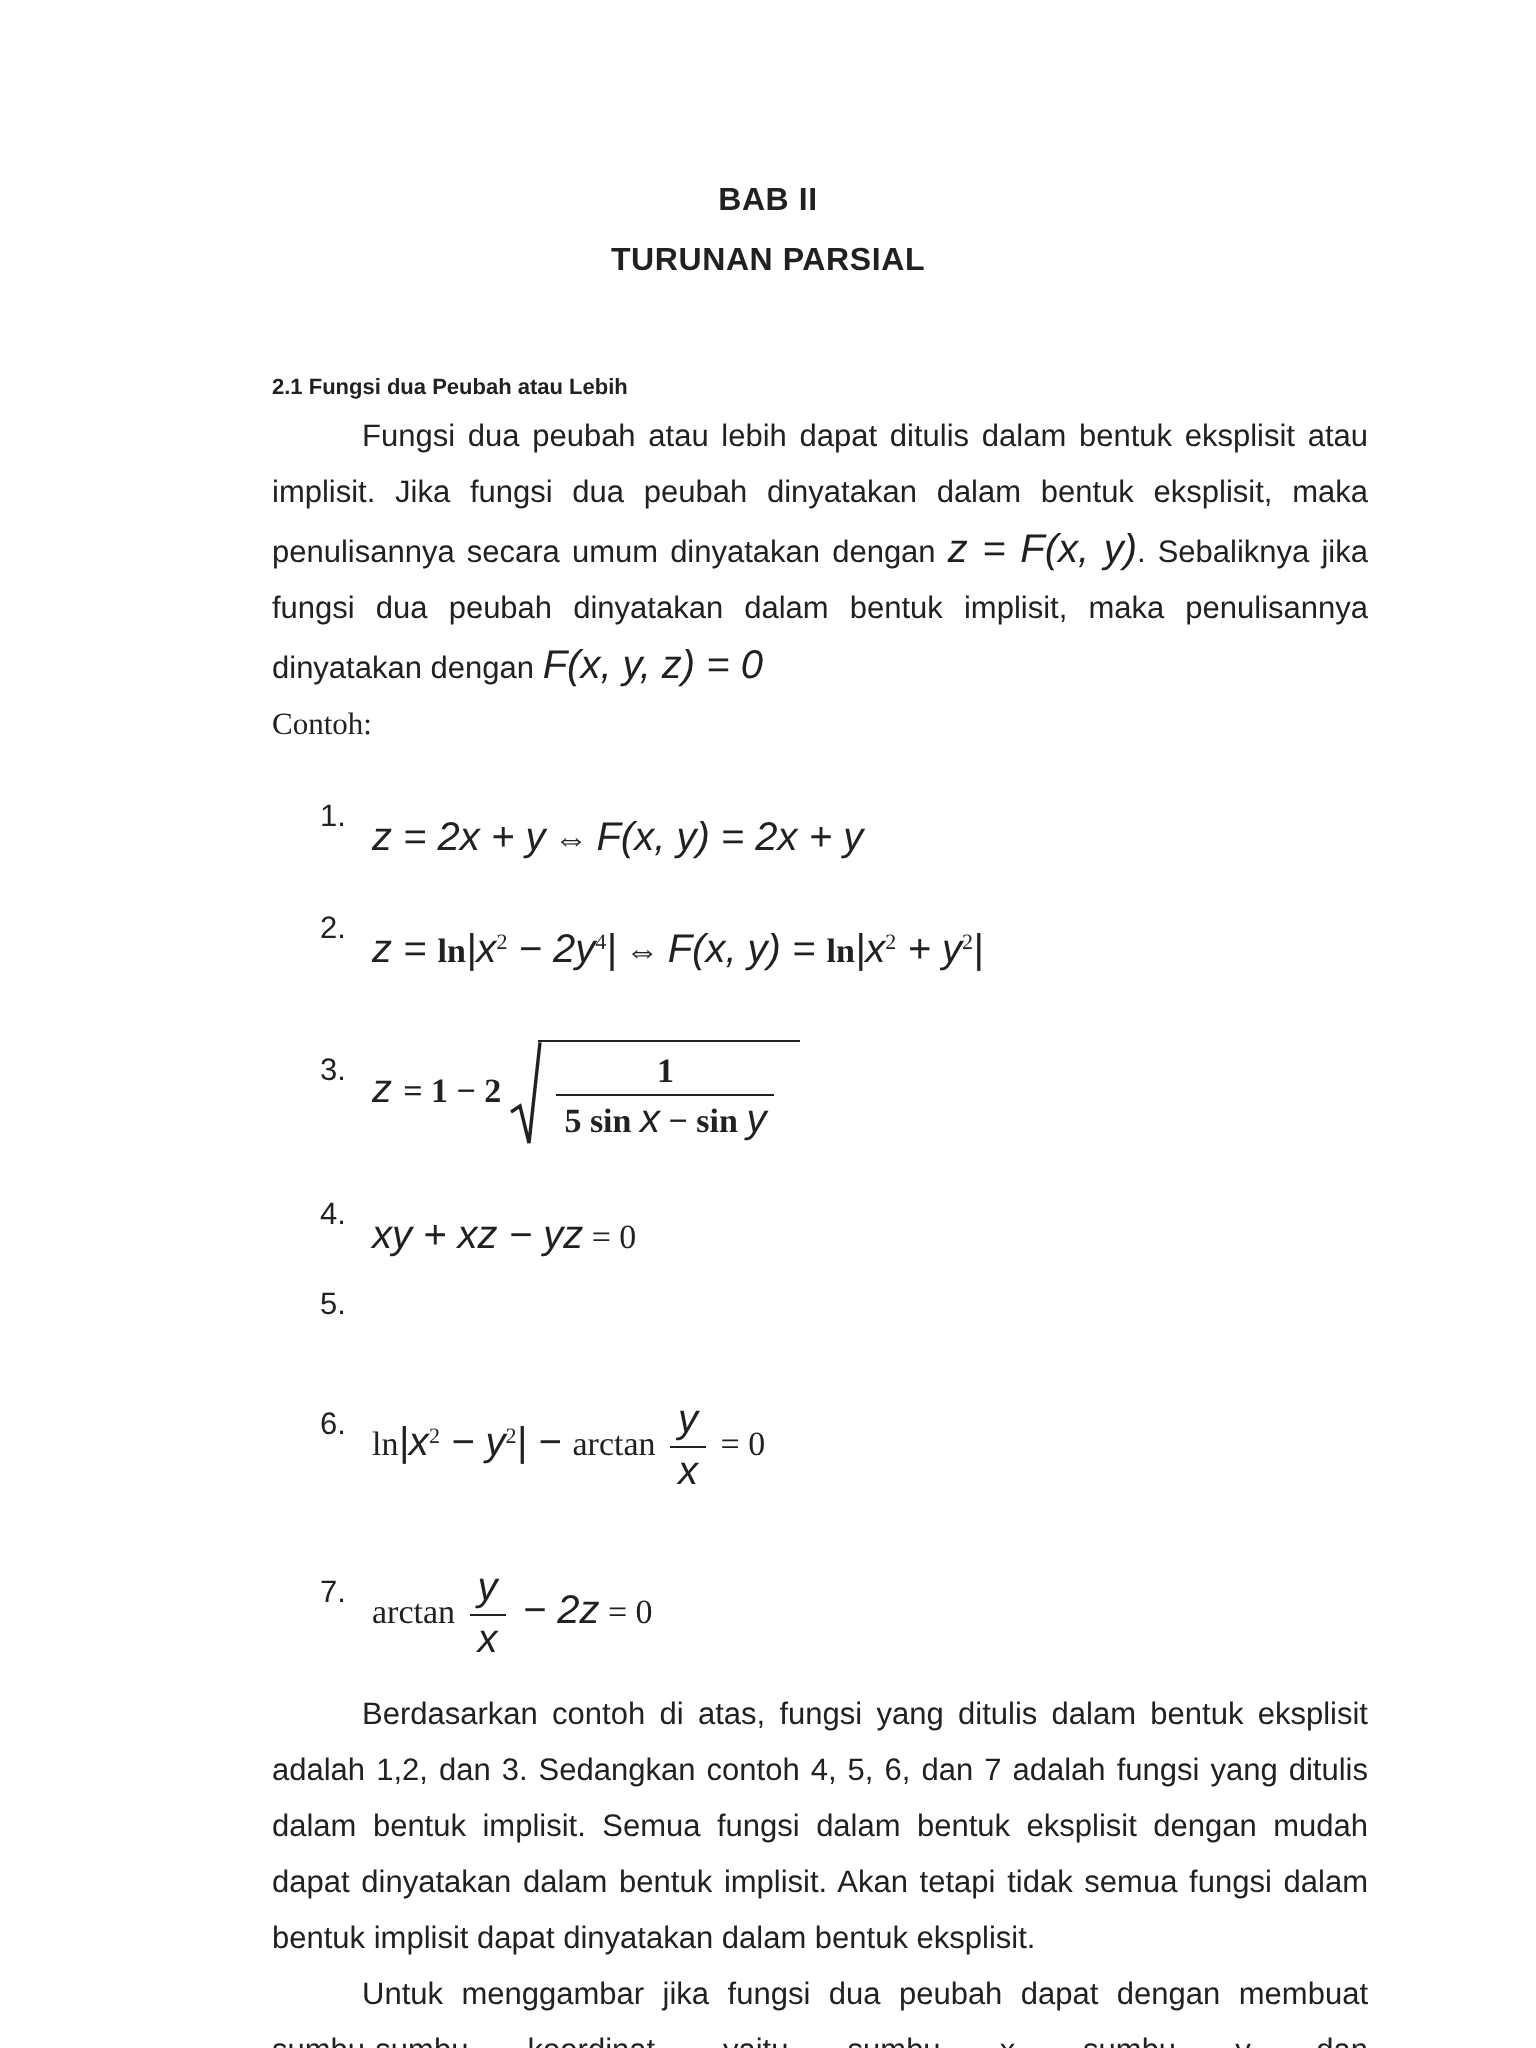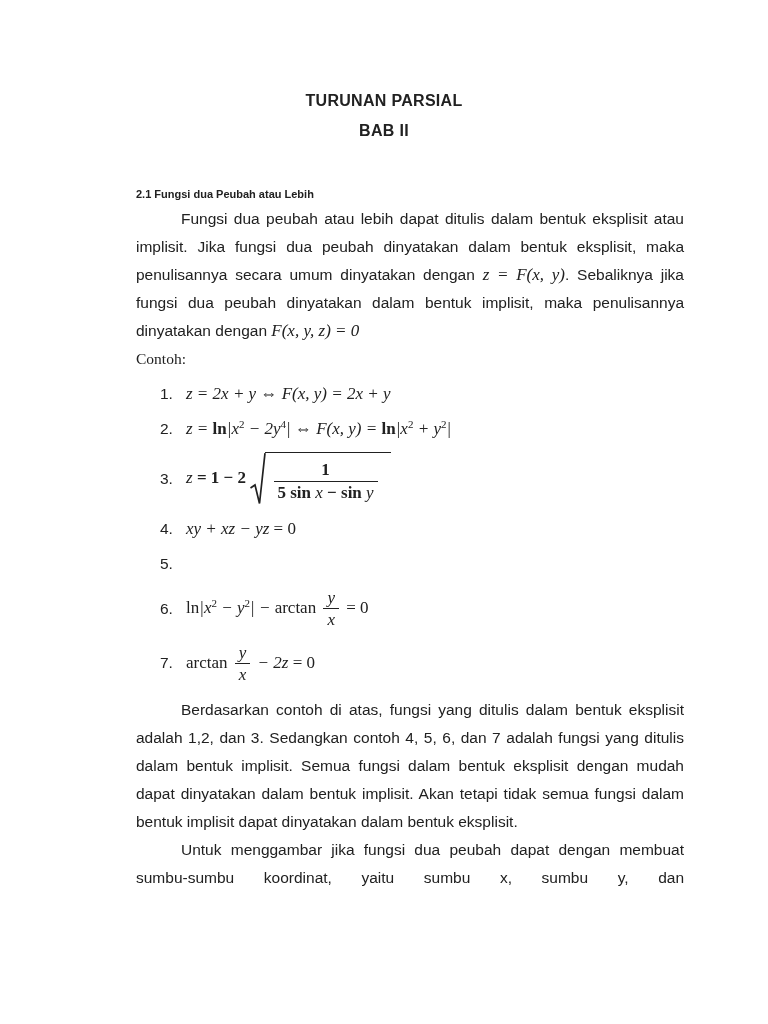--- a/index.html
+++ b/index.html
@@ -45,27 +45,27 @@
   .example {
     display: flex;
     align-items: center;
     margin-bottom: 11px;
     min-height: 24px;
   }
   .example .no {
     flex: 0 0 26px;
     font-size: 15.5px;
   }
-  .formula { flex: 1; text-align: left; }
+  .formula { flex: 1; text-align: left; margin-top: 22px; }
   .para-discussion { margin-top: 33px; }
   .para-closing { margin-top: 11px; text-align-last: justify; }
 
   
   .seg-text { font-family: "Liberation Sans", "DejaVu Sans", sans-serif; }
-  .seg-mi { font-family: Liberation Serif, serif; font-style: italic; font-size: 17px; }
+  .seg-mi { font-family: Liberation Sans, sans-serif; font-style: italic; font-size: 20px; }
   .seg-mu { font-family: "Liberation Serif", "DejaVu Serif", serif; font-size: 17px; }
   .seg-mb { font-family: "Liberation Serif", "DejaVu Serif", serif; font-weight: bold; font-size: 17px; }
   .msup {
     font-family: "Liberation Serif", "DejaVu Serif", serif;
     font-size: 11px;
     vertical-align: super;
     line-height: 0;
   }
   .msup.it { font-style: italic; }
   .frac {
@@ -91,22 +91,22 @@
     padding: 4px 10px 1px 6px;
     display: inline-flex;
     align-items: center;
   }
 </style>
 </head>
 <body>
 
 <div class="page">
   <div class="titles">
+    <div class="title-line">BAB II</div>
     <div class="title-line">TURUNAN PARSIAL</div>
-    <div class="title-line">BAB II</div>
   </div>
   <div class="content">
     <div class="section-heading">2.1 Fungsi dua Peubah atau Lebih</div>
     <p class="body indent para-intro"><span class="seg-text">Fungsi dua peubah atau lebih dapat ditulis dalam bentuk eksplisit atau implisit. Jika fungsi dua peubah dinyatakan dalam bentuk eksplisit, maka penulisannya secara umum dinyatakan dengan </span><span class="seg-mi">z = F(x, y)</span><span class="seg-text">. Sebaliknya jika fungsi dua peubah dinyatakan dalam bentuk implisit, maka penulisannya dinyatakan dengan </span><span class="seg-mi">F(x, y, z) = 0</span></p>
     <p class="body contoh">Contoh:</p>
     <div class="examples">
       <div class="example">
         <span class="no">1.</span>
         <span class="formula"><span class="seg-mi">z = 2x + y</span><span class="seg-mu"> ⇔ </span><span class="seg-mi">F(x, y) = 2x + y</span></span>
       </div>

